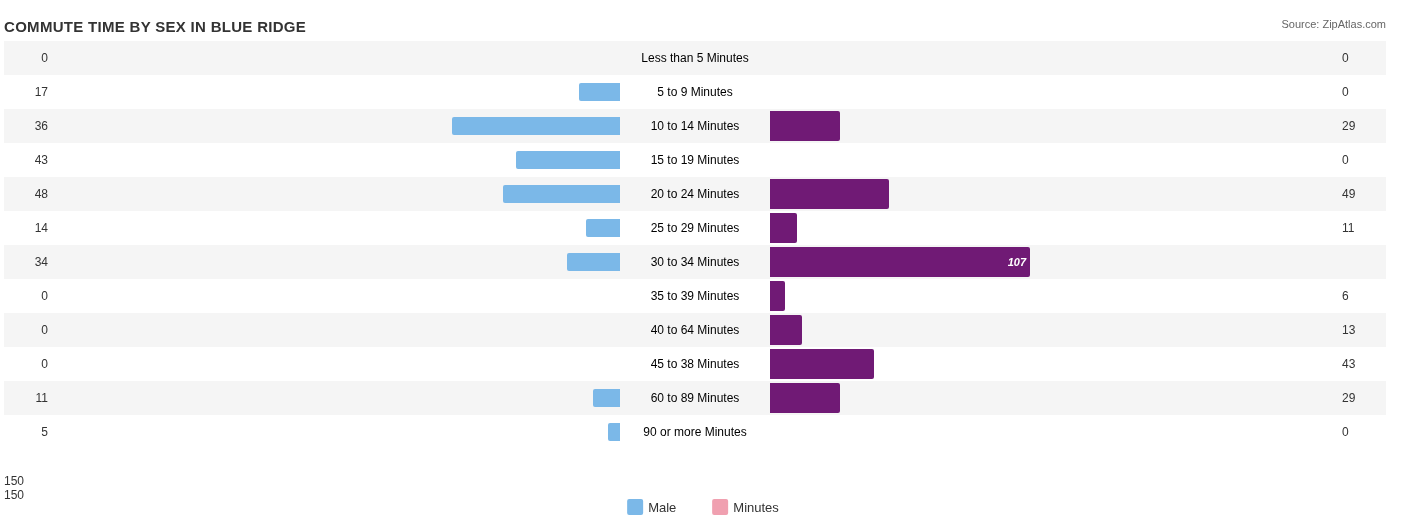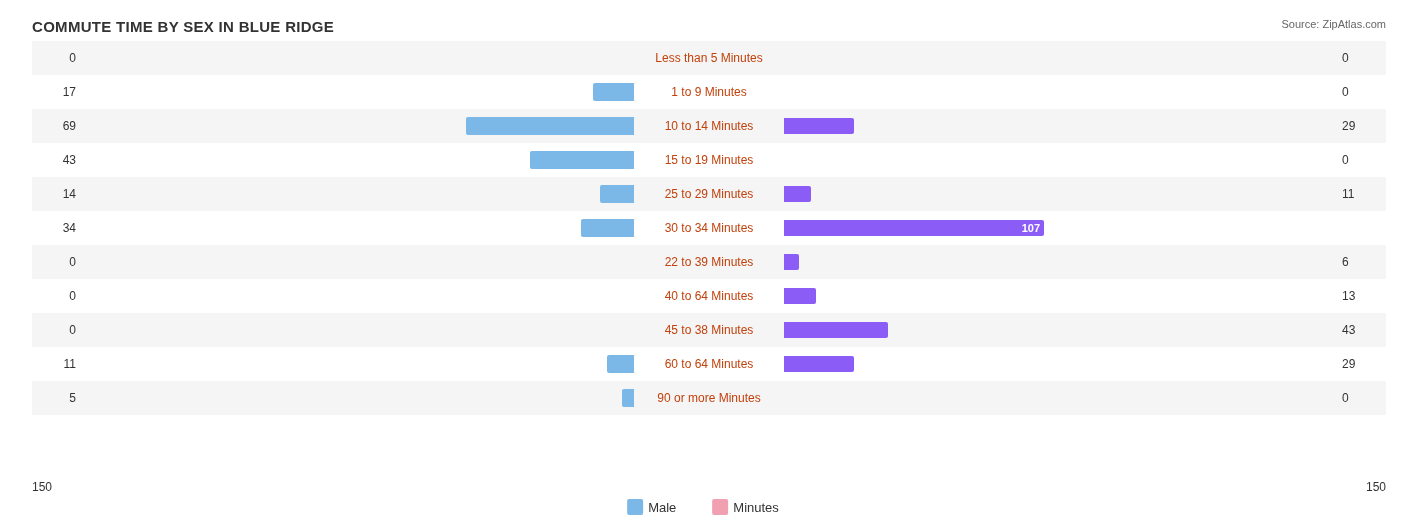--- a/index.html
+++ b/index.html
@@ -7,21 +7,21 @@
       font-family: Arial, sans-serif;
       background: #fff;
       width: 1406px;
       height: 523px;
       overflow: hidden;
       position: relative;
     }
     .chart-container {
       width: 1406px;
       height: 523px;
-      padding: 18px 20px 50px 32px;
+      padding: 18px 20px 50px 4px;
       position: relative;
     }
     .chart-title {
       font-size: 15px;
       font-weight: bold;
       text-transform: uppercase;
       color: #333;
       margin-bottom: 6px;
       letter-spacing: 0.3px;
     }
@@ -62,21 +62,21 @@
       display: flex;
       align-items: center;
       position: relative;
       height: 100%;
     }
     .label-center {
       position: absolute;
       left: 50%;
       transform: translateX(-50%);
       font-size: 12px;
-      color: #c2410c;
+      color: #000000;
       white-space: nowrap;
       z-index: 2;
       pointer-events: none;
     }
     .male-bar-wrap {
       position: absolute;
       right: 50%;
       display: flex;
       justify-content: flex-end;
       align-items: center;
@@ -91,23 +91,24 @@
       align-items: center;
       height: 18px;
       padding-left: 75px;
     }
     .male-bar {
       height: 18px;
       background: #7bb8e8;
       border-radius: 2px 0 0 2px;
     }
     .female-bar {
-      height: 16px;
-      background: #8b5cf6;
+      height: 30px;
+      background: #701a75;
       border-radius: 0 2px 2px 0;
+      font-style: italic;
     }
     .right-val {
       width: 50px;
       text-align: left;
       font-size: 12px;
       color: #333;
       padding-left: 6px;
       flex-shrink: 0;
     }
     
@@ -142,21 +143,22 @@
       width: 16px;
       height: 16px;
       border-radius: 2px;
     }
     .axis-bottom {
       display: flex;
       justify-content: space-between;
       font-size: 12px;
       color: #333;
       padding: 2px 0 0 0;
-      margin-top: 12px;
+      margin-top: 6px;
+      flex-direction: column;
     }
   </style>
 </head>
 <body>
 
 <div class="chart-container">
   <div class="chart-title">COMMUTE TIME BY SEX IN BLUE RIDGE</div>
   <div class="source">Source: ZipAtlas.com</div>
 
   <div class="chart-area" id="chart-area">
@@ -175,31 +177,31 @@
       </div>
     </div>
     <div class="right-val">0</div>
   </div>
       <div class="row">
     <div class="left-val">17</div>
     <div class="bars-center">
       <div class="male-bar-wrap">
         <div class="male-bar" style="width:41px;"></div>
       </div>
-      <span class="label-center">1 to 9 Minutes</span>
+      <span class="label-center">5 to 9 Minutes</span>
       <div class="female-bar-wrap">
         <div class="female-bar" style="width:0px; position:relative;">
           
         </div>
       </div>
     </div>
     <div class="right-val">0</div>
   </div>
       <div class="row">
-    <div class="left-val">69</div>
+    <div class="left-val">36</div>
     <div class="bars-center">
       <div class="male-bar-wrap">
         <div class="male-bar" style="width:168px;"></div>
       </div>
       <span class="label-center">10 to 14 Minutes</span>
       <div class="female-bar-wrap">
         <div class="female-bar" style="width:70px; position:relative;">
           
         </div>
       </div>
@@ -213,20 +215,35 @@
         <div class="male-bar" style="width:104px;"></div>
       </div>
       <span class="label-center">15 to 19 Minutes</span>
       <div class="female-bar-wrap">
         <div class="female-bar" style="width:0px; position:relative;">
           
         </div>
       </div>
     </div>
     <div class="right-val">0</div>
+  </div>
+      <div class="row">
+    <div class="left-val">48</div>
+    <div class="bars-center">
+      <div class="male-bar-wrap">
+        <div class="male-bar" style="width:117px;"></div>
+      </div>
+      <span class="label-center">20 to 24 Minutes</span>
+      <div class="female-bar-wrap">
+        <div class="female-bar" style="width:119px; position:relative;">
+          
+        </div>
+      </div>
+    </div>
+    <div class="right-val">49</div>
   </div>
       <div class="row">
     <div class="left-val">14</div>
     <div class="bars-center">
       <div class="male-bar-wrap">
         <div class="male-bar" style="width:34px;"></div>
       </div>
       <span class="label-center">25 to 29 Minutes</span>
       <div class="female-bar-wrap">
         <div class="female-bar" style="width:27px; position:relative;">
@@ -250,21 +267,21 @@
       </div>
     </div>
     <div class="right-val"></div>
   </div>
       <div class="row">
     <div class="left-val">0</div>
     <div class="bars-center">
       <div class="male-bar-wrap">
         <div class="male-bar" style="width:0px;"></div>
       </div>
-      <span class="label-center">22 to 39 Minutes</span>
+      <span class="label-center">35 to 39 Minutes</span>
       <div class="female-bar-wrap">
         <div class="female-bar" style="width:15px; position:relative;">
           
         </div>
       </div>
     </div>
     <div class="right-val">6</div>
   </div>
       <div class="row">
     <div class="left-val">0</div>
@@ -295,21 +312,21 @@
       </div>
     </div>
     <div class="right-val">43</div>
   </div>
       <div class="row">
     <div class="left-val">11</div>
     <div class="bars-center">
       <div class="male-bar-wrap">
         <div class="male-bar" style="width:27px;"></div>
       </div>
-      <span class="label-center">60 to 64 Minutes</span>
+      <span class="label-center">60 to 89 Minutes</span>
       <div class="female-bar-wrap">
         <div class="female-bar" style="width:70px; position:relative;">
           
         </div>
       </div>
     </div>
     <div class="right-val">29</div>
   </div>
       <div class="row">
     <div class="left-val">5</div>

